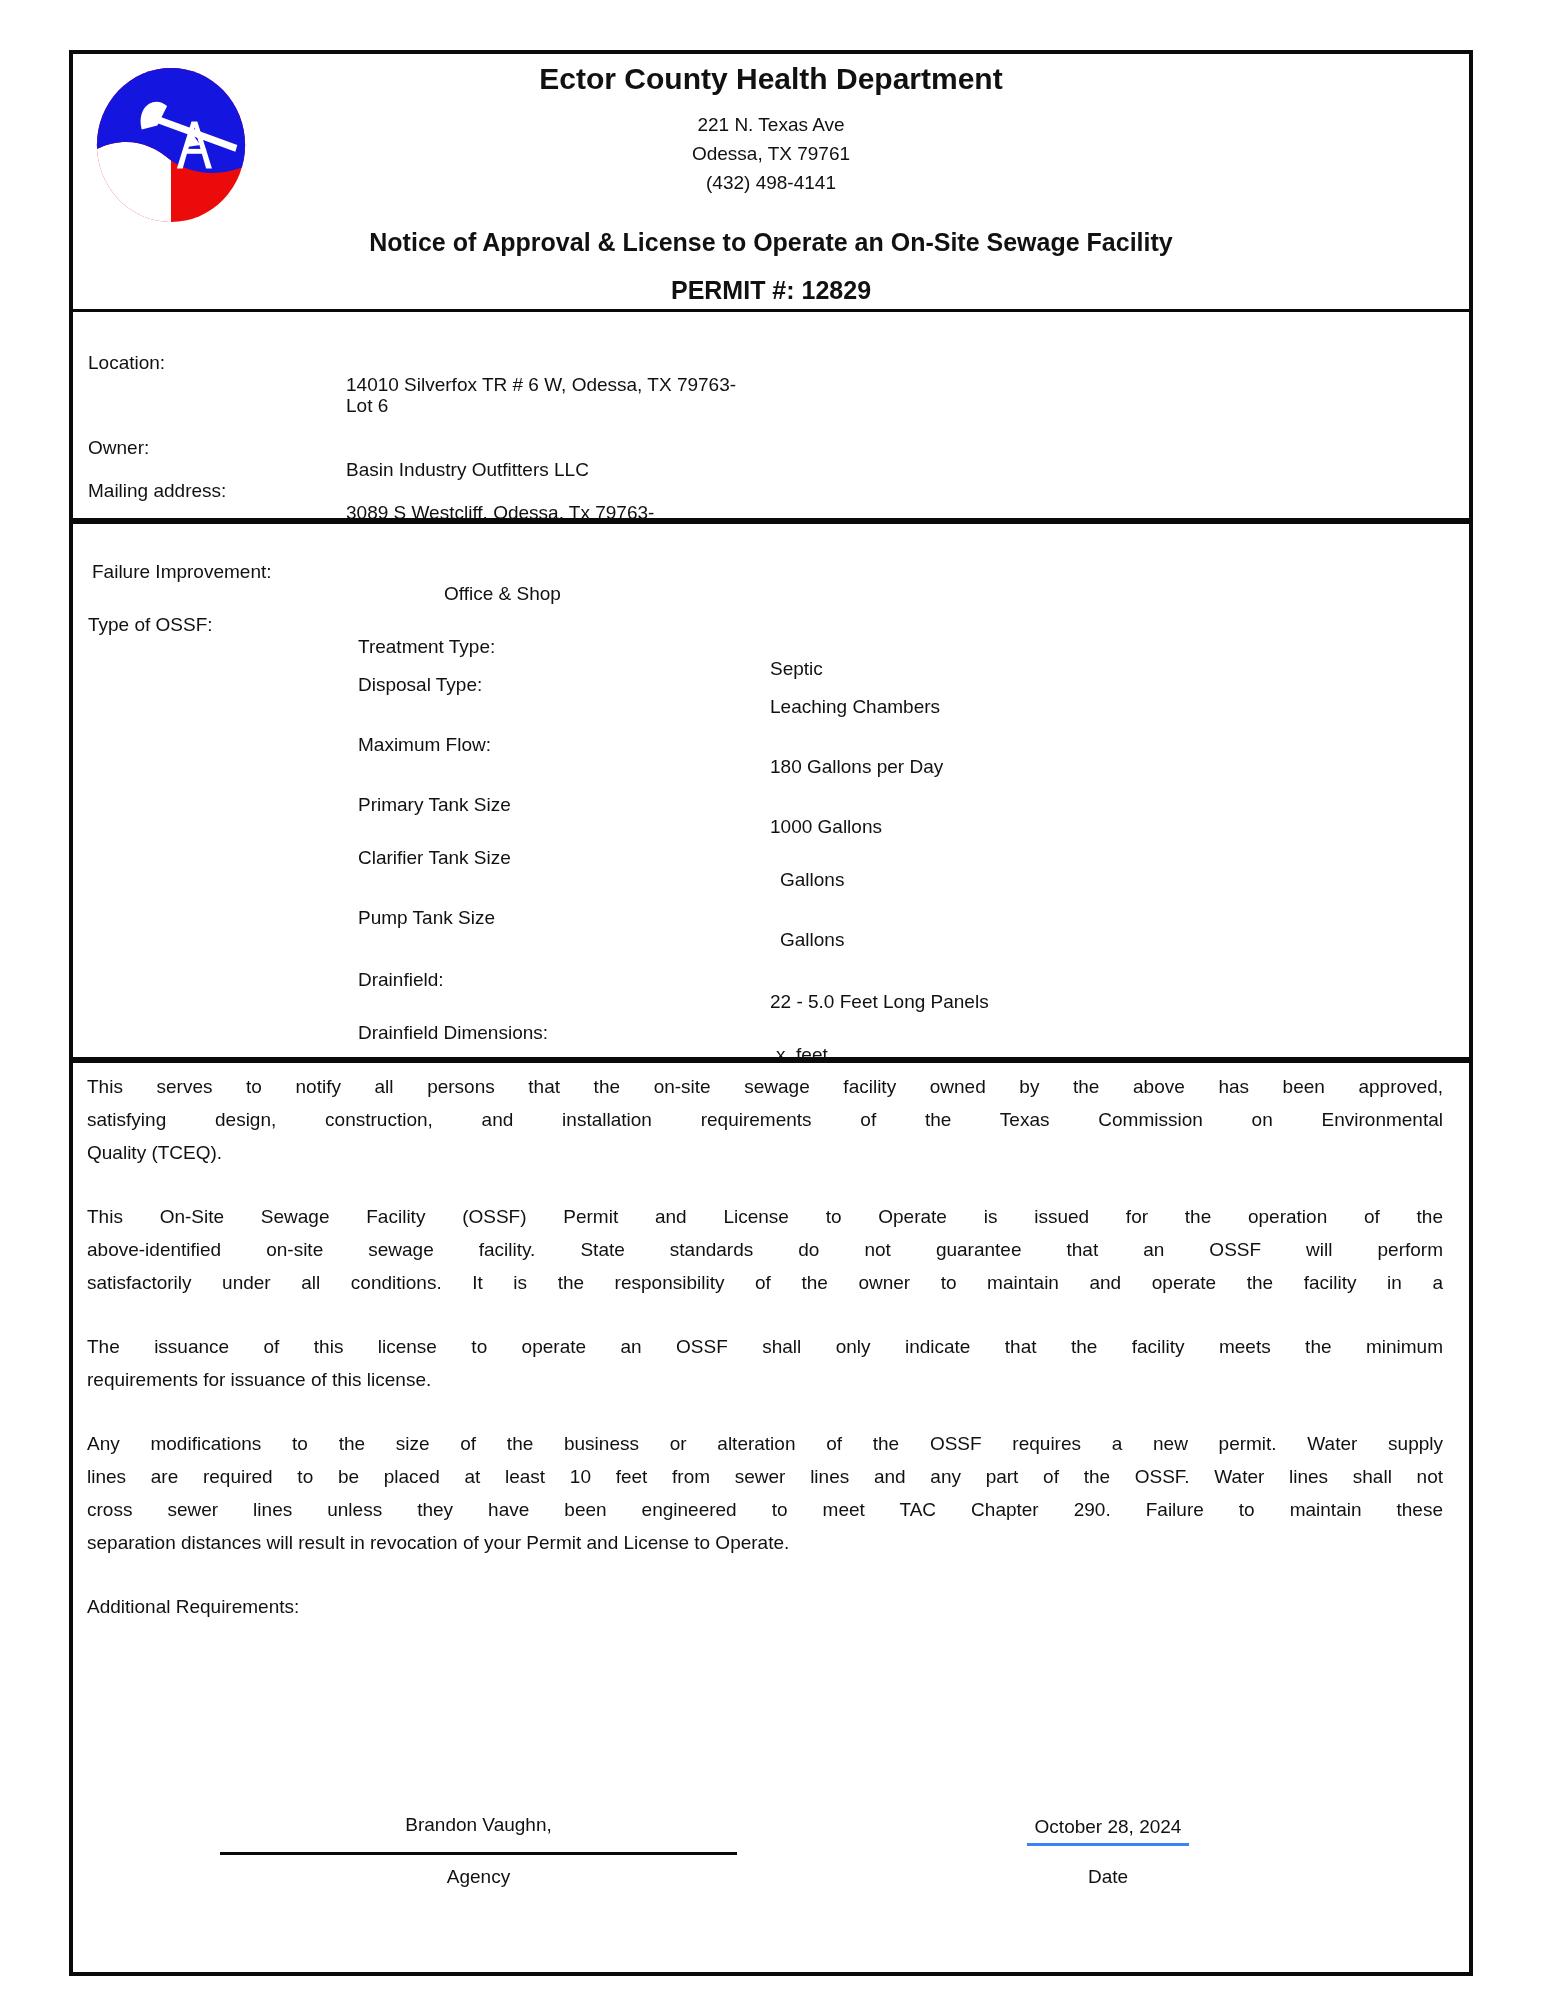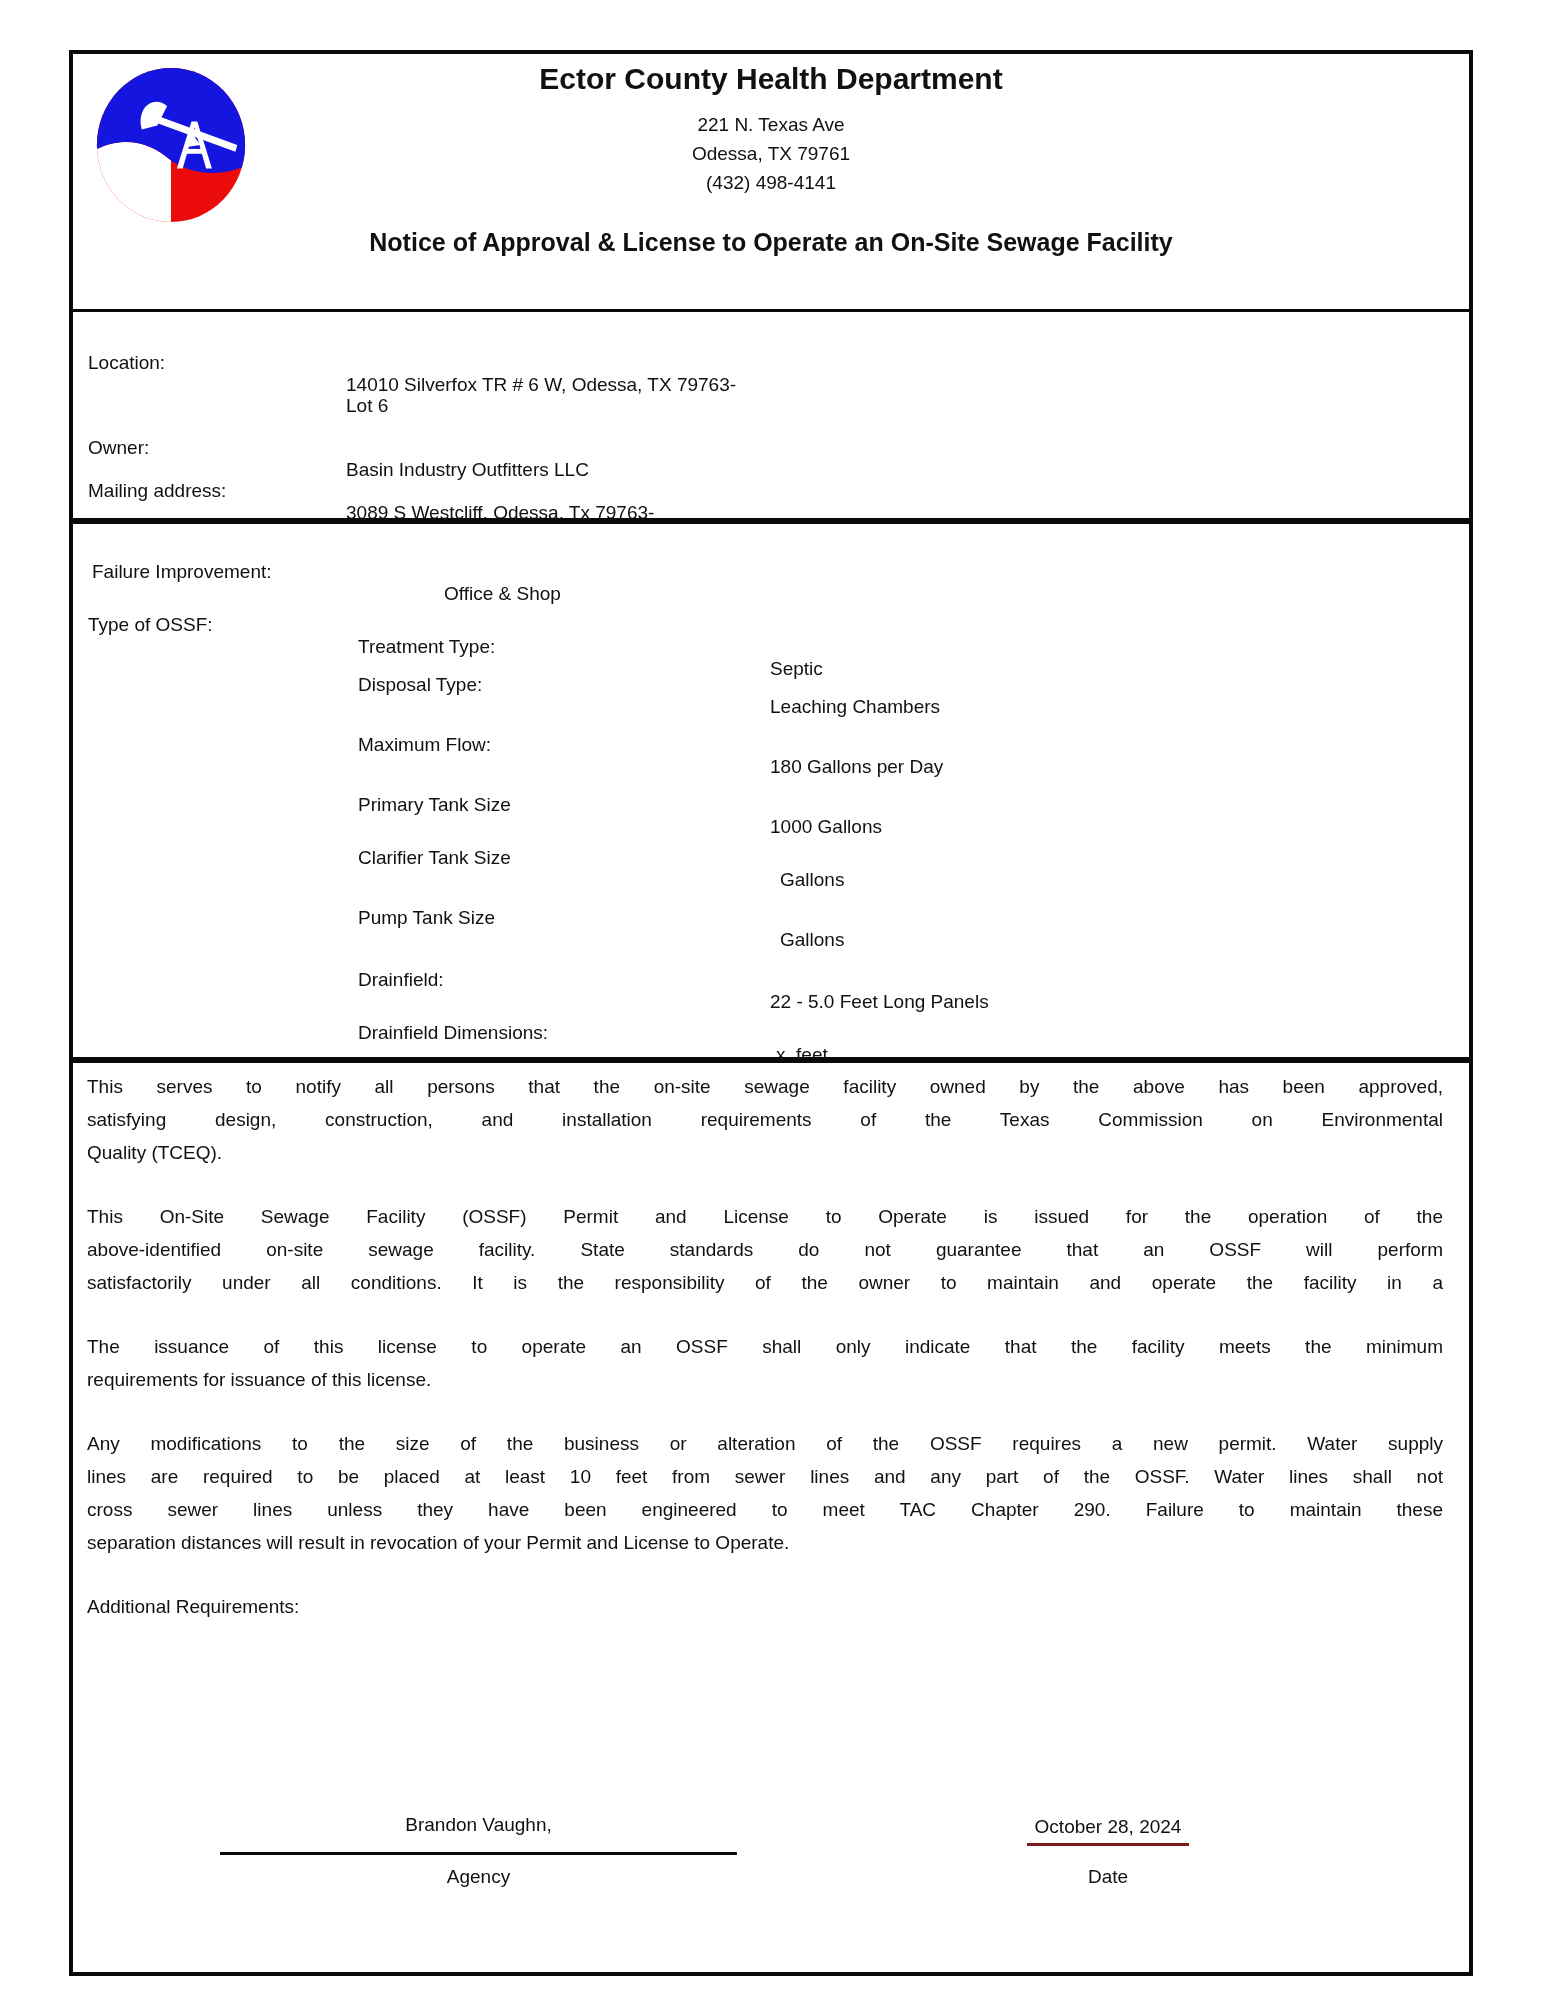--- a/index.html
+++ b/index.html
@@ -32,21 +32,21 @@
   .jline{text-align:justify;text-align-last:justify;}
   .lline{text-align:left;}
   .addl{text-align:left;}
   .sig-name{position:absolute;left:147px;width:517px;top:1760px;
             text-align:center;font-size:19px;}
   .sig-line{position:absolute;left:147px;width:517px;top:1798px;height:3px;background:#0a0a0a;}
   .sig-agency{position:absolute;left:147px;width:517px;top:1812px;
               text-align:center;font-size:19px;}
   .sig-date-wrap{position:absolute;left:880px;width:310px;top:1762px;text-align:center;}
   .sig-date{display:inline-block;font-size:19px;padding:0 8px 5px 8px;
-            border-bottom:3px solid #7f1d1d;}
+            border-bottom:3px solid #3b82f6;}
   .sig-date-label{position:absolute;left:880px;width:310px;top:1812px;
                   text-align:center;font-size:19px;}
 </style>
 </head>
 <body>
 
 <div class="page">
   <div class="doc">
 
     <div class="logo">
@@ -68,20 +68,21 @@
         </g>
       </svg>
     </div>
     <div class="h-dept">Ector County Health Department</div>
     <div class="h-addr">
       <div>221 N. Texas Ave</div>
       <div>Odessa, TX 79761</div>
       <div>(432) 498-4141</div>
     </div>
     <div class="h-notice">Notice of Approval &amp; License to Operate an On-Site Sewage Facility</div>
+    <div class="h-permit">PERMIT #: 12829</div>
 
     <div class="hr hr1"></div>
 
     <div class="row" style="top:276px">
       <span class="lab1">Location:</span>
       <span class="val1">14010 Silverfox TR # 6 W, Odessa, TX 79763-</span>
     </div>
     <div class="row" style="top:319px">
       <span class="val1">Lot 6</span>
     </div>

